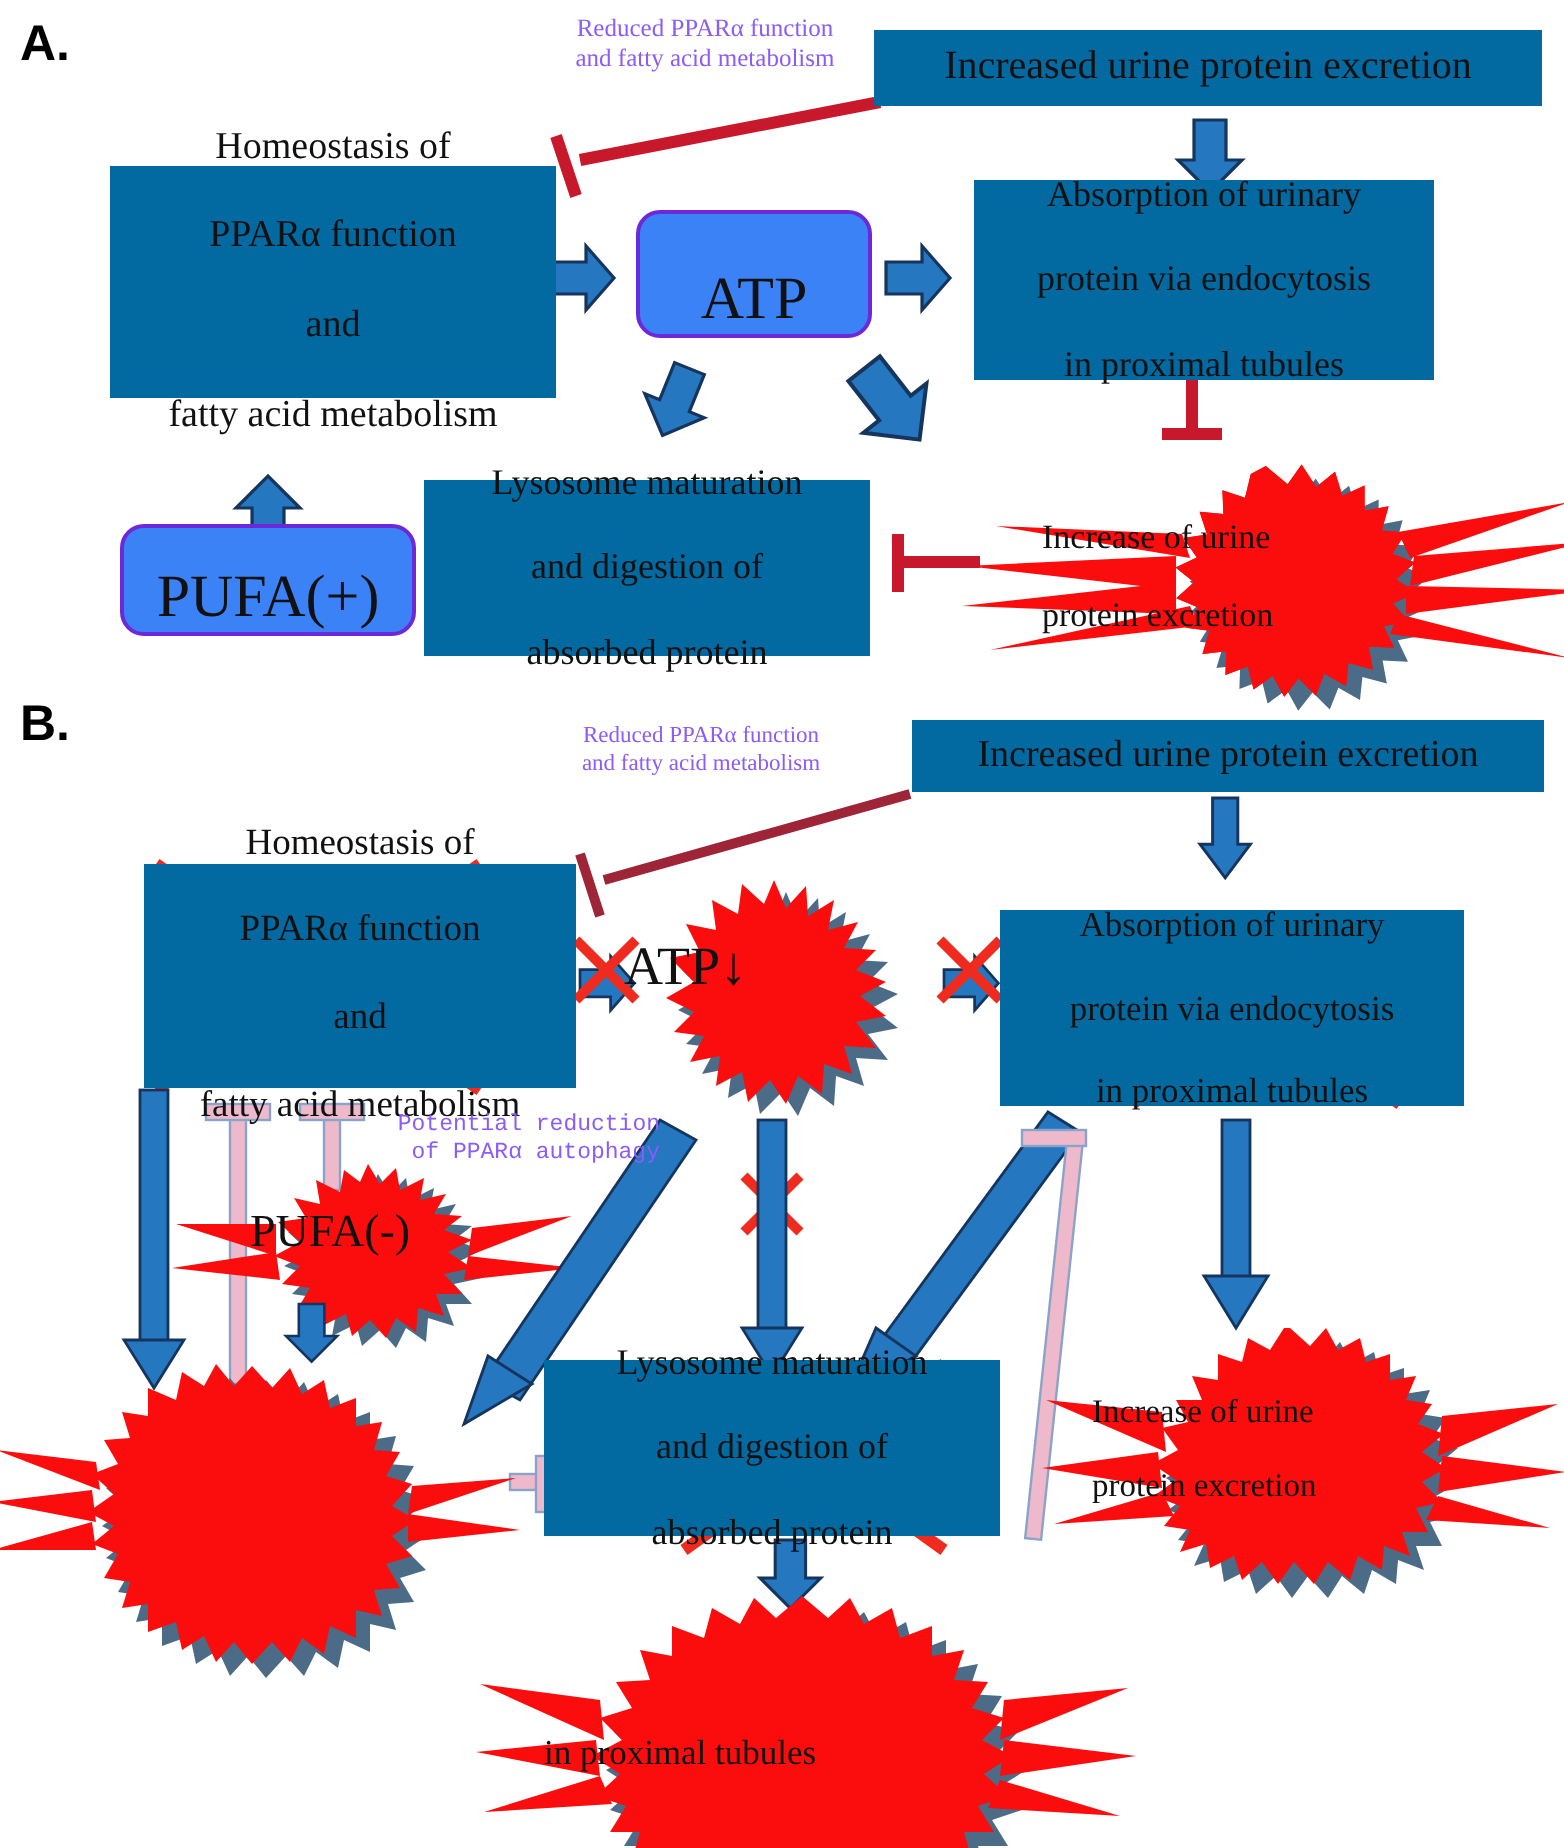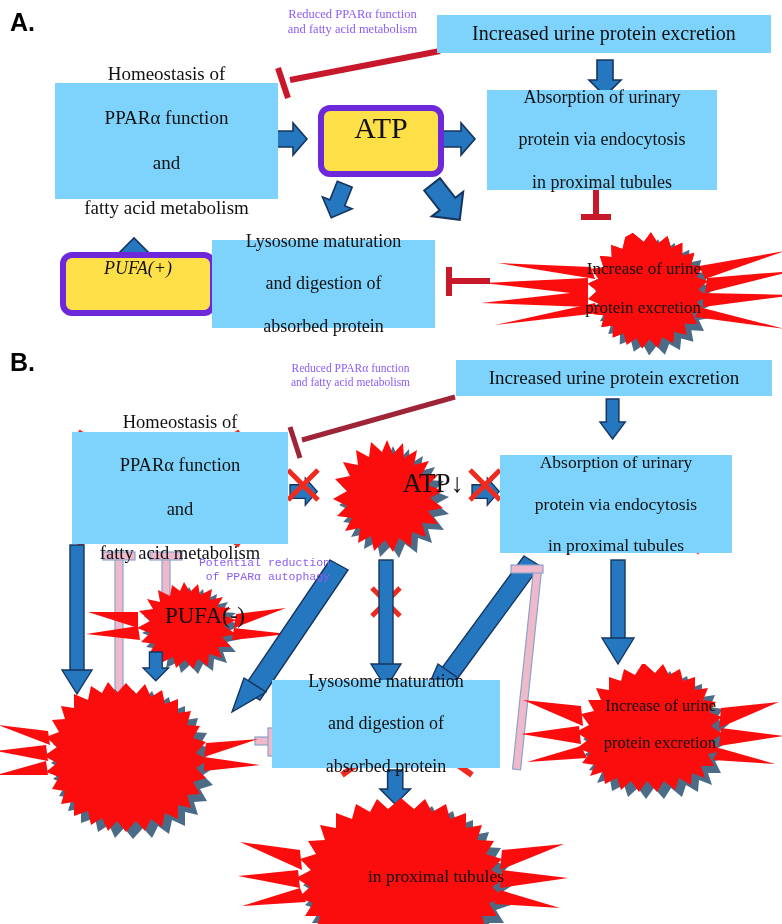--- a/index.html
+++ b/index.html
@@ -10,44 +10,44 @@
   #svg-layer{z-index:1;}
   #dom-layer{z-index:2;}
 
   .panel-label{
     position:absolute;font-family:"Liberation Sans", sans-serif;
     font-weight:bold;font-size:25px;color:#000;letter-spacing:0px;
   }
 
   
   .gbox{
-    position:absolute;background:#7dd3fc;color:#111;
+    position:absolute;background:#0369a1;color:#111;
     display:flex;align-items:center;justify-content:center;
     text-align:center;line-height:1.18;
     font-family:"Liberation Serif", serif;
   }
   .gbox span{display:block;width:100%;}
 
   
   .gold{
-    position:absolute;background:#fde047;border:6px solid #6d28d9;
-    border-radius:12px;display:flex;align-items:flex-start;justify-content:center;
+    position:absolute;background:#3b82f6;border:2px solid #6d28d9;
+    border-radius:12px;display:flex;align-items:flex-end;justify-content:center;
     text-align:center;font-family:"Liberation Serif", serif;color:#111;
   }
 
   
   .caption{
     position:absolute;text-align:center;line-height:1.2;
     font-family:"Liberation Serif", serif;color:#8b5cf6;
   }
 
   
   .burst-text{
     position:absolute;display:flex;align-items:center;justify-content:center;
-    text-align:right;line-height:1.15;color:#111;pointer-events:none;
+    text-align:left;line-height:1.15;color:#111;pointer-events:none;
     font-family:"Liberation Serif", serif;
   }
   .burst-text span{display:block;width:100%;}
 </style>
 </head>
 <body>
 
 <svg class="layer" id="svg-layer" viewBox="0 0 782 924" xmlns="http://www.w3.org/2000/svg">
   <defs>
 
@@ -301,21 +301,21 @@
       <span>PPARα function</span><br>
       <span>and</span><br>
       <span>fatty acid metabolism</span>
     </span>
   </div>
 
   <div class="gold" style="left:318px;top:105px;width:114px;height:60px;font-size:30px;">
     <span>ATP</span>
   </div>
 
-  <div class="gold" style="left:60px;top:252px;width:144px;height:52px;font-size:18px;font-style:italic;">
+  <div class="gold" style="left:60px;top:262px;width:144px;height:52px;font-size:30px;">
     <span>PUFA(+)</span>
   </div>
 
   <div class="gbox" style="left:487px;top:90px;width:230px;height:100px;font-size:18px;">
     <span>
       <span>Absorption of urinary</span><br>
       <span>protein via endocytosis</span><br>
       <span>in proximal tubules</span>
     </span>
   </div>
@@ -348,21 +348,21 @@
 
   <div class="gbox" style="left:72px;top:432px;width:216px;height:112px;font-size:18.5px;">
     <span>
       <span>Homeostasis of</span><br>
       <span>PPARα function</span><br>
       <span>and</span><br>
       <span>fatty acid metabolism</span>
     </span>
   </div>
 
-  <div class="burst-text" style="left:344px;top:462px;width:120px;height:44px;font-size:27px;">
+  <div class="burst-text" style="left:312px;top:462px;width:120px;height:44px;font-size:27px;">
     <span>ATP↓</span>
   </div>
 
   <div class="burst-text" style="left:125px;top:598px;width:120px;height:36px;font-size:23px;font-family:Liberation Serif, serif;">
     <span>PUFA(-)</span>
   </div>
 
   <div class="caption" style="left:185px;top:556px;width:145px;font-size:11.5px;text-align:right;font-family:Liberation Mono, monospace;">
     <div>Potential reduction</div>
     <div>of PPARα autophagy</div>

